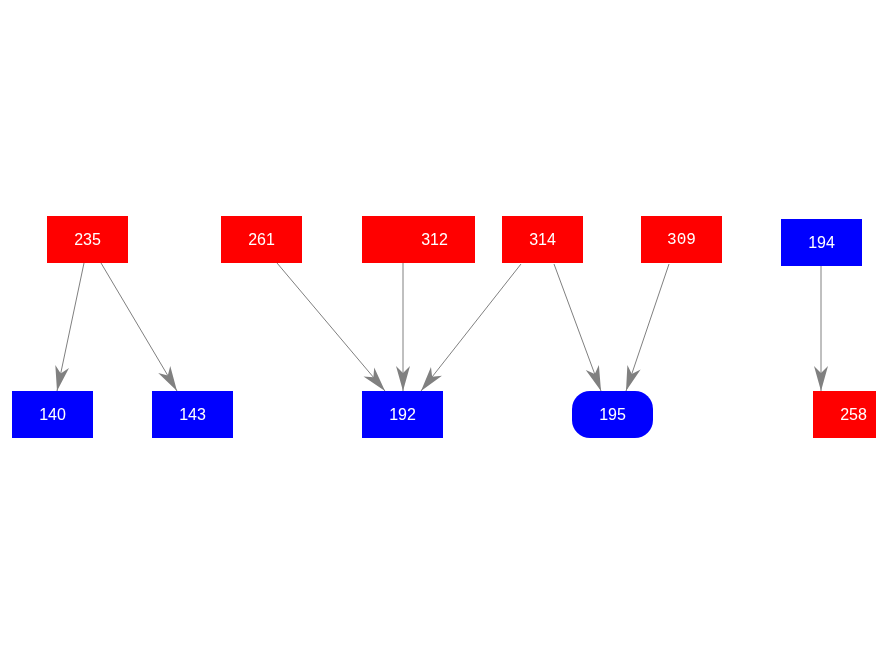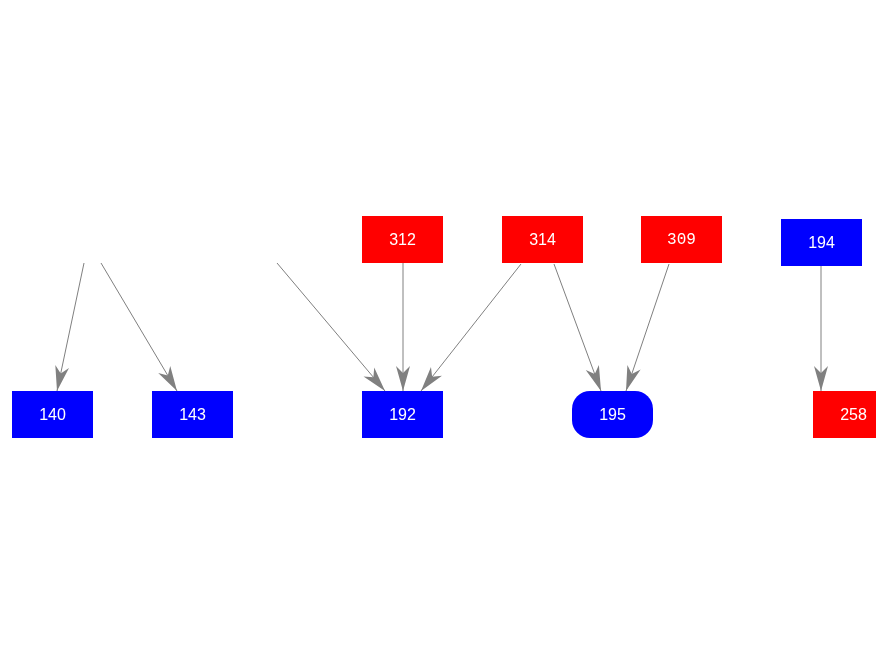--- a/index.html
+++ b/index.html
@@ -44,21 +44,27 @@
     <line x1="84" y1="263" x2="57" y2="391" marker-end="url(#arrowhead)" style="stroke: rgb(128, 128, 128);"></line>
     <line x1="101" y1="263" x2="177" y2="391" marker-end="url(#arrowhead)" style="stroke: rgb(128, 128, 128);"></line>
     <line x1="277" y1="263" x2="385" y2="391" marker-end="url(#arrowhead)" style="stroke: rgb(128, 128, 128);"></line>
     <line x1="403" y1="263" x2="403" y2="391" marker-end="url(#arrowhead)" style="stroke: rgb(128, 128, 128);"></line>
     <line x1="521" y1="264" x2="421" y2="391" marker-end="url(#arrowhead)" style="stroke: rgb(128, 128, 128);"></line>
     <line x1="554" y1="264" x2="601" y2="391" marker-end="url(#arrowhead)" style="stroke: rgb(128, 128, 128);"></line>
     <line x1="669" y1="264" x2="626" y2="391" marker-end="url(#arrowhead)" style="stroke: rgb(128, 128, 128);"></line>
     <line x1="821" y1="263" x2="821" y2="391" marker-end="url(#arrowhead)" style="stroke: rgb(128, 128, 128);"></line>
   </svg>
 
-  <div class="node" style="left: 362px; top: 216px; background-color: rgb(255, 0, 0);">
+  <div class="node" style="left: 47px; top: 216px; background-color: rgb(255, 0, 0);">
+    <span>235</span>
+  </div>
+  <div class="node" style="left: 221px; top: 216px; background-color: rgb(255, 0, 0);">
+    <span>261</span>
+  </div>
+  <div class="node" style="left: 362px; top: 216px; background-color: rgb(255, 0, 0); padding-left: 32px;">
     <span>312</span>
   </div>
   <div class="node" style="left: 502px; top: 216px; background-color: rgb(255, 0, 0);">
     <span>314</span>
   </div>
   <div class="node" style="left: 641px; top: 216px; background-color: rgb(255, 0, 0); font-family: Liberation Mono, monospace;">
     <span>309</span>
   </div>
   <div class="node" style="left: 781px; top: 219px; background-color: rgb(0, 0, 255);">
     <span>194</span>

